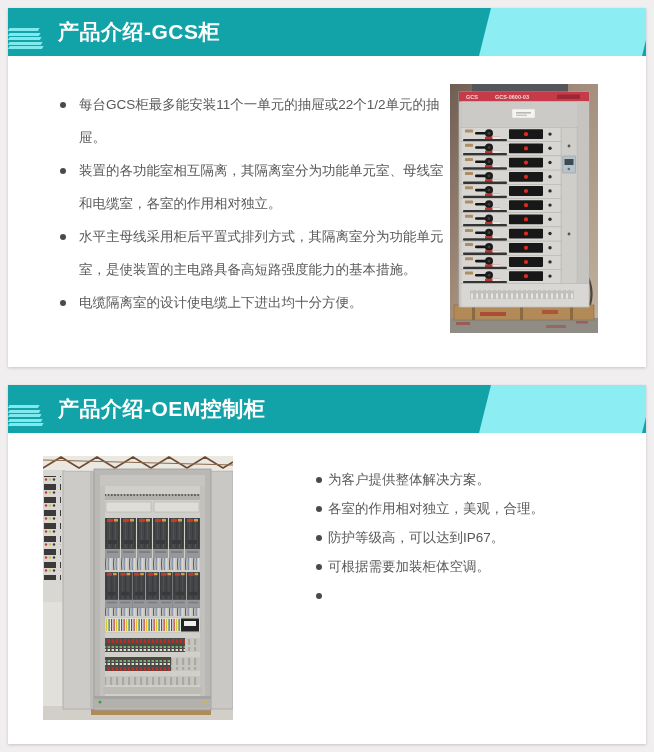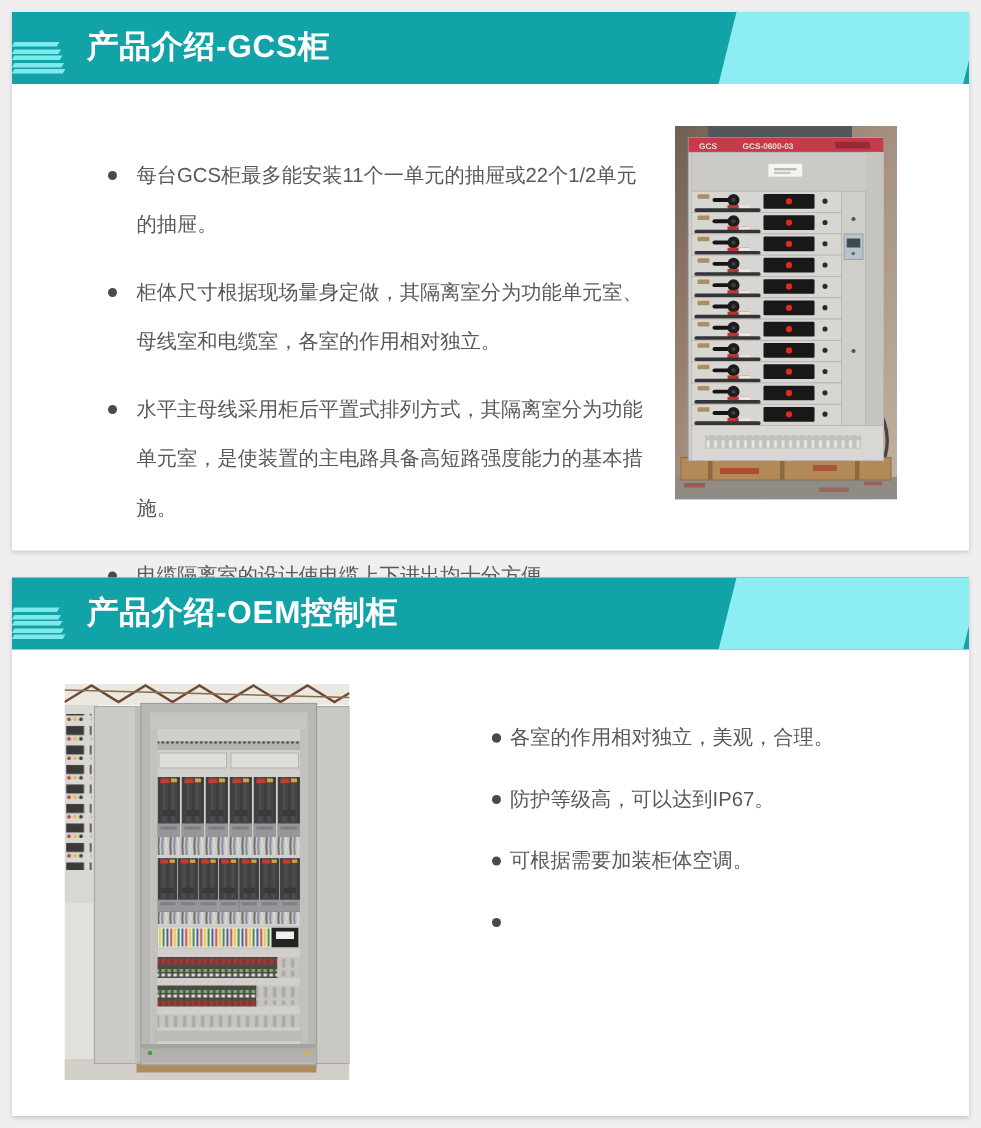--- a/index.html
+++ b/index.html
@@ -30,21 +30,21 @@
   .stripe:nth-child(1){width:30px;}
   .stripe:nth-child(2){width:31px;}
   .stripe:nth-child(3){width:32px;}
   .stripe:nth-child(4){width:33px;}
   .stripe:nth-child(5){width:34px;}
   .hdr-title{
     position:absolute;left:50px;top:0;height:48px;line-height:48px;
     color:#ffffff;font-size:21px;font-weight:bold;letter-spacing:.5px;white-space:nowrap;
   }
   ul.bullets{margin:0;padding:0;list-style:none;position:absolute;}
-  ul.bullets li{position:relative;color:#595959;font-size:13.5px;margin:12px;}
+  ul.bullets li{position:relative;color:#595959;font-size:13.5px;margin:0;}
   .bl1{left:52px;top:80px;width:390px;}
   .bl1 li{padding-left:19px;line-height:33px;}
   .bl1 li .dot{top:13.5px;}
   .bl2{left:308px;top:80px;width:300px;}
   .bl2 li{padding-left:12px;line-height:29px;}
   .bl2 li .dot{top:11.5px;}
   .dot{
     position:absolute;left:0;width:6px;height:6px;border-radius:50%;background:#4a4a4a;
   }
   .photo{position:absolute;line-height:0;}
@@ -63,21 +63,21 @@
         <div class="stripe"></div>
         <div class="stripe"></div>
       <div class="stripe"></div>
         <div class="stripe"></div>
     </div>
     <div class="hdr-title">产品介绍-GCS柜</div>
   </div>
 
   <ul class="bullets bl1">
     <li><span class="dot"></span><span>每台GCS柜最多能安装11个一单元的抽屉或22个1/2单元的抽屉。</span></li>
-    <li><span class="dot"></span><span>柜体尺寸根据现场量身定做，其隔离室分为功能单元室、母线室和电缆室，各室的作用相对独立。</span></li>
+    <li><span class="dot"></span><span>装置的各功能室相互隔离，其隔离室分为功能单元室、母线室和电缆室，各室的作用相对独立。</span></li>
     <li><span class="dot"></span><span>水平主母线采用柜后平置式排列方式，其隔离室分为功能单元室，是使装置的主电路具备高短路强度能力的基本措施。</span></li>
     <li><span class="dot"></span><span>电缆隔离室的设计使电缆上下进出均十分方便。</span></li>
   </ul>
 
   <div class="photo photo-gcs">
     <svg width="148" height="249" viewBox="0 0 148 249">
       <defs>
         <linearGradient id="g-wall" x1="0" y1="0" x2="1" y2="1">
           <stop offset="0" stop-color="#6f5e52"></stop>
           <stop offset="0.45" stop-color="#a28d7c"></stop>
@@ -258,19 +258,19 @@
       <rect x="62" y="220" width="95" height="9" fill="url(#o-slots)"></rect>
       <rect x="60" y="231" width="99" height="7" fill="#bcbbb6"></rect>
       <rect x="51" y="240" width="117" height="12" fill="#b2b1ad"></rect>
       <rect x="51" y="240" width="117" height="3" fill="#a5a4a0"></rect>
       <circle cx="57" cy="246" r="1.5" fill="#3f9e3f"></circle>
       <circle cx="162" cy="246" r="1.5" fill="#d4b63a"></circle>
     </svg>
   </div>
 
   <ul class="bullets bl2">
-    <li><span class="dot"></span></li>
+    <li><span class="dot"></span><span>为客户提供整体解决方案。</span></li>
     <li><span class="dot"></span><span>各室的作用相对独立，美观，合理。</span></li>
     <li><span class="dot"></span><span>防护等级高，可以达到IP67。</span></li>
     <li><span class="dot"></span><span>可根据需要加装柜体空调。</span></li>
     <li><span class="dot"></span></li>
   </ul>
 </section>
 
 </body></html>

